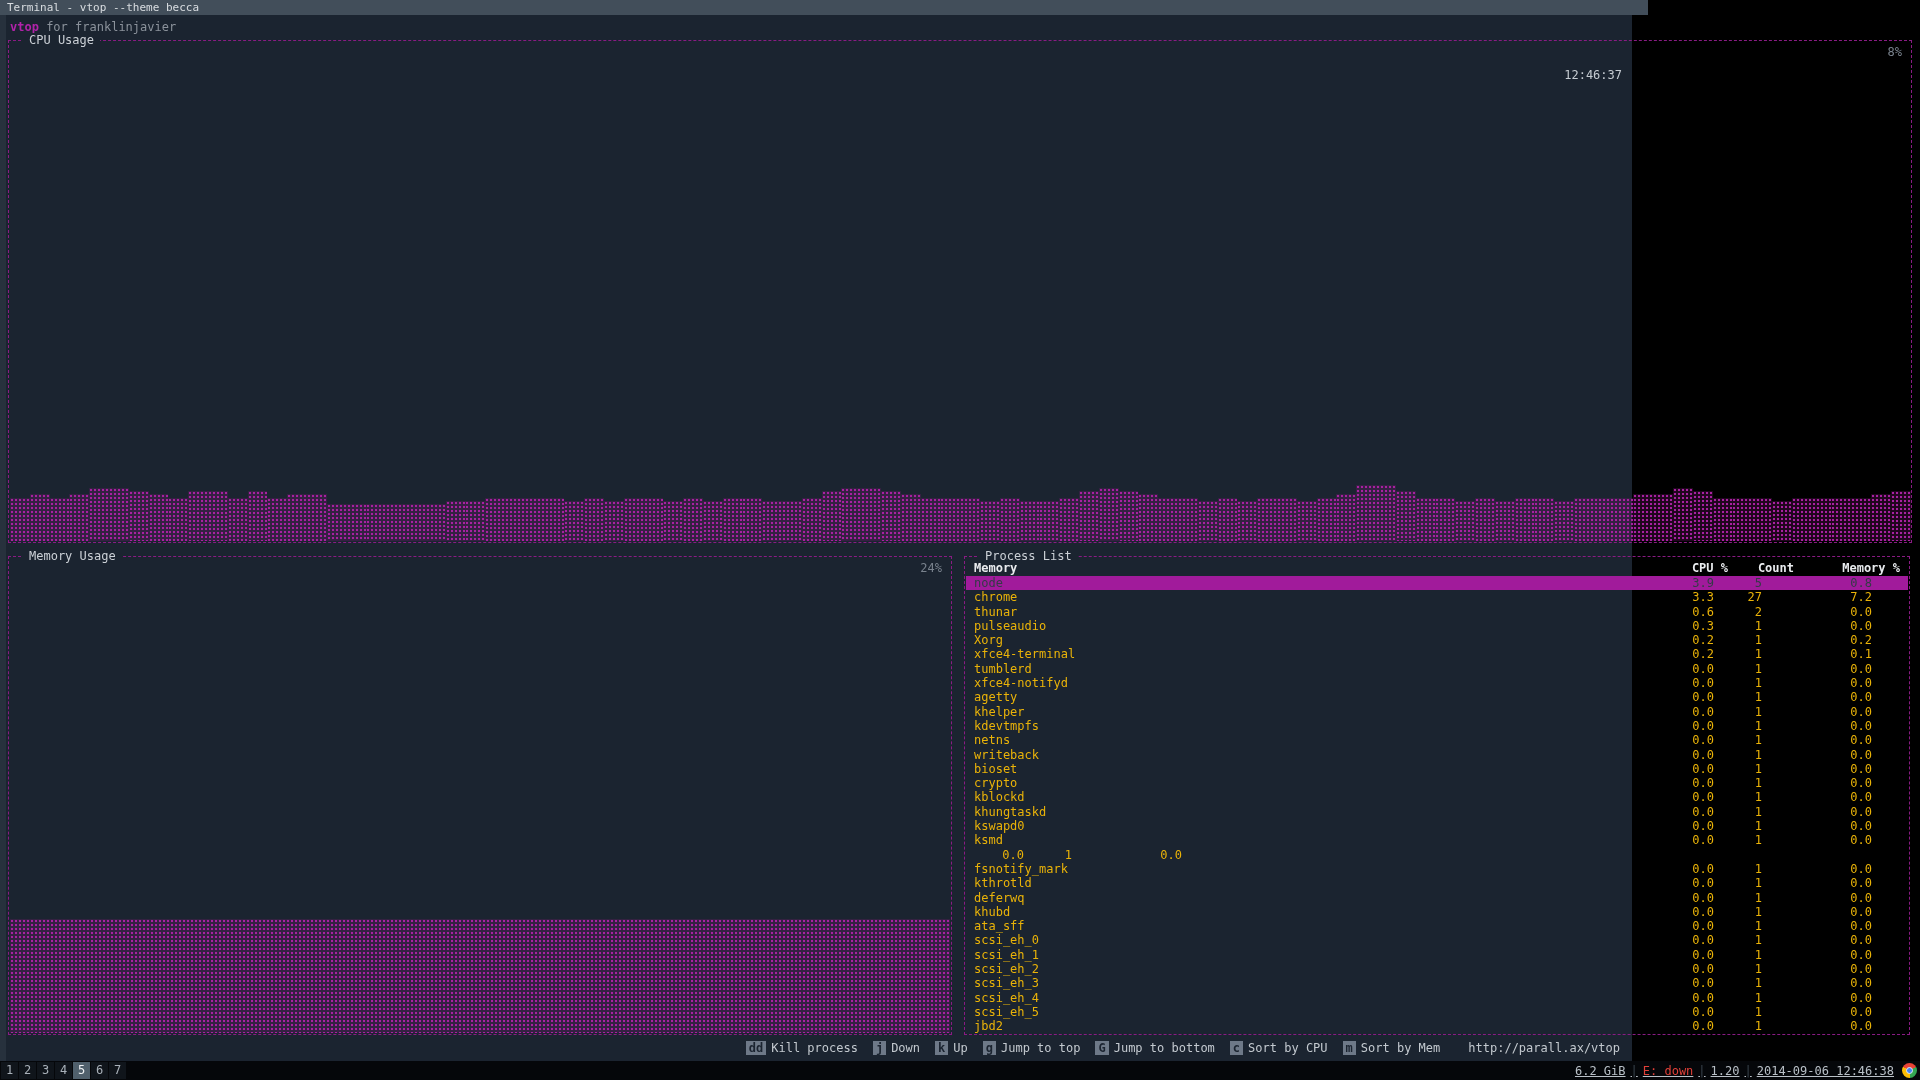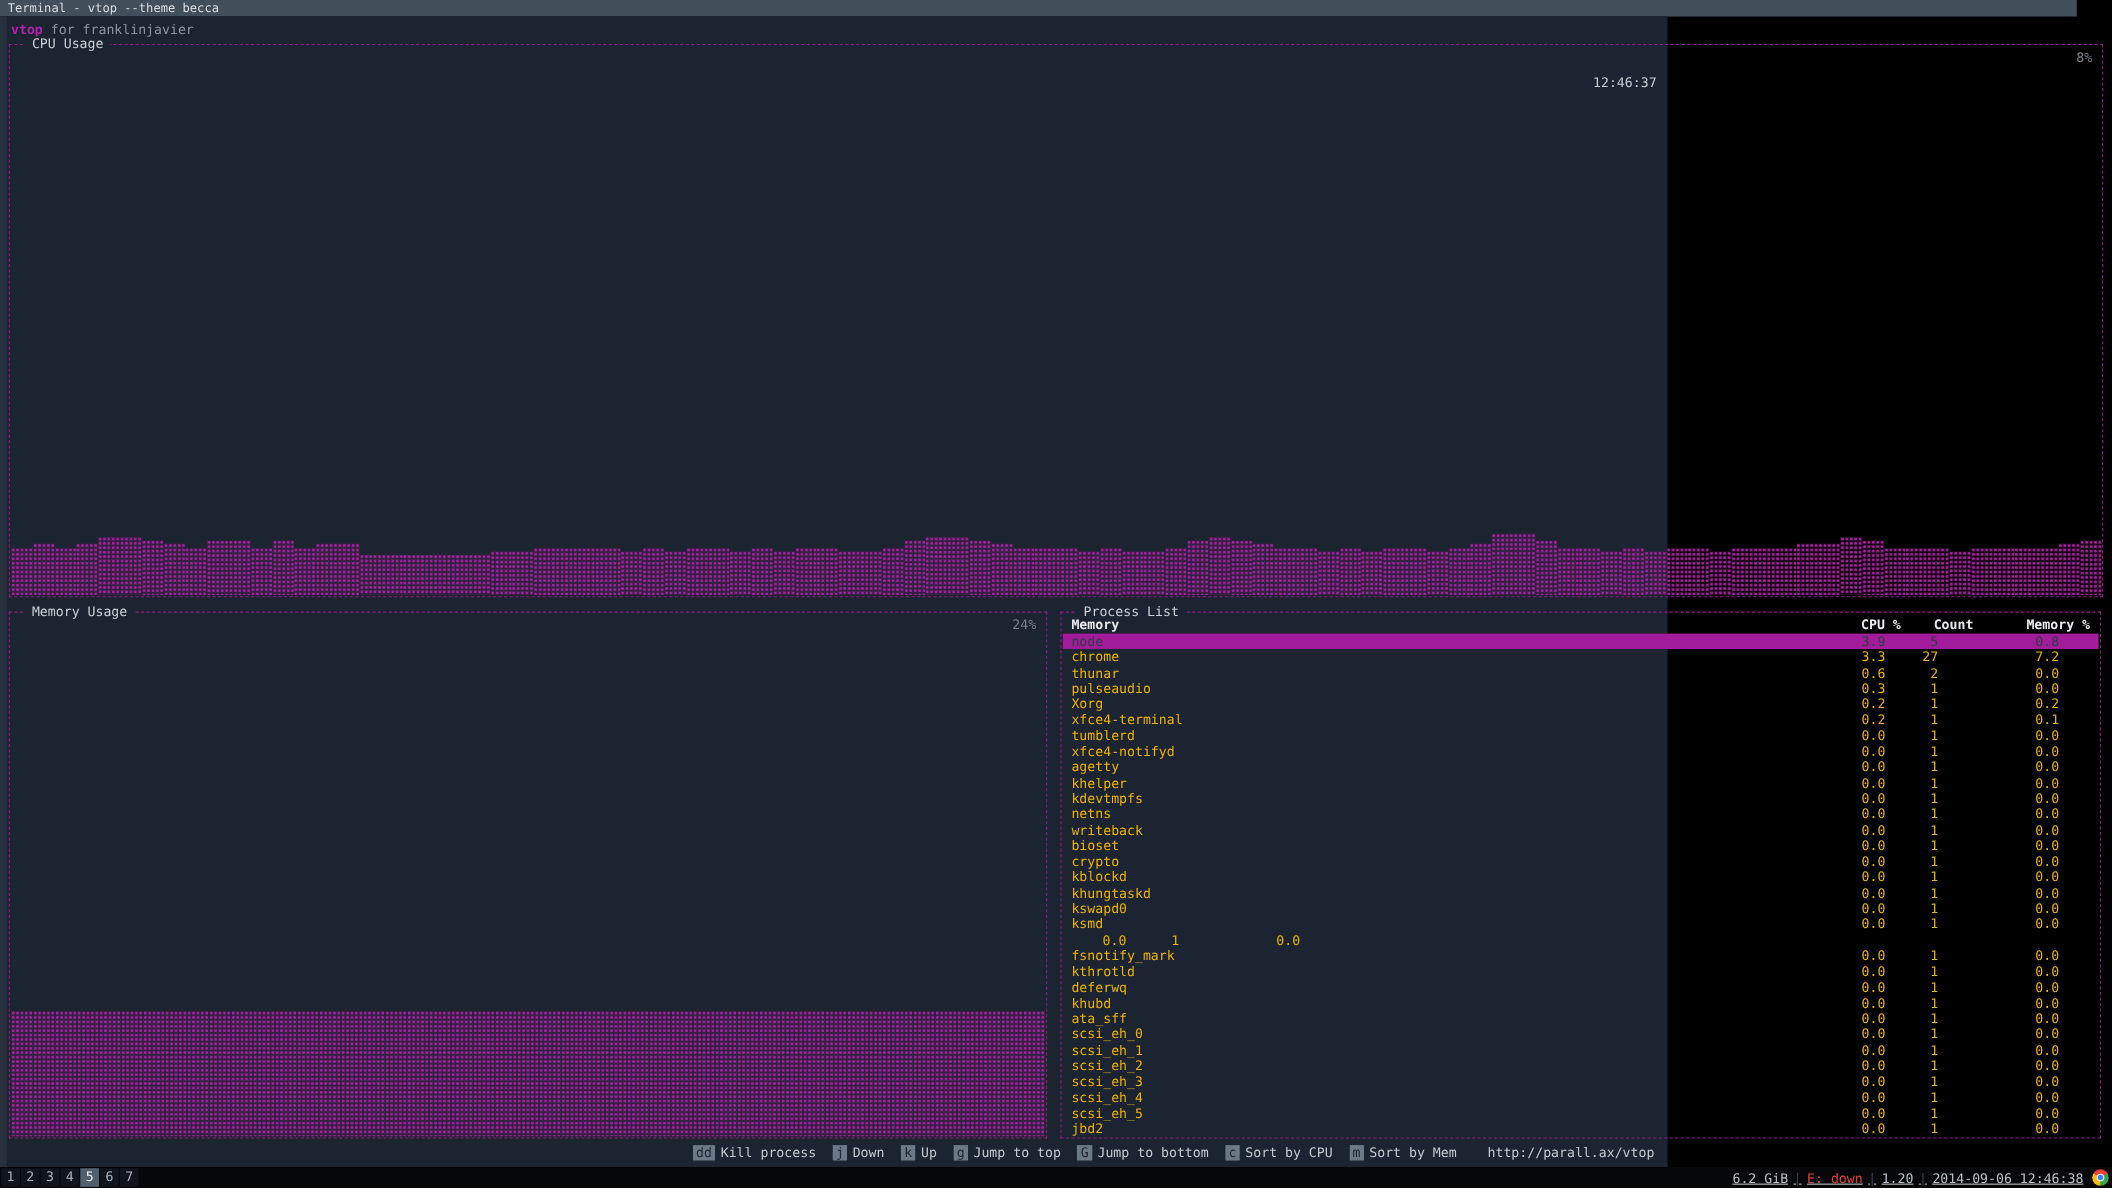--- a/index.html
+++ b/index.html
@@ -1,24 +1,24 @@
 <!DOCTYPE html>
 <html><head>
 <meta charset="utf-8">
 <style>
   html,body{margin:0;padding:0;background:#000;}
   body{width:1920px;height:1080px;position:relative;overflow:hidden;
        font-family:"DejaVu Sans Mono","Liberation Mono",monospace;}
 
   
-  .titlebar{position:absolute;left:0;top:0;width:1888px;height:15px;background:#424E5A;
+  .titlebar{position:absolute;left:0;top:0;width:1648px;height:15px;background:#424E5A;
             color:#D9DDE1;font-size:11px;line-height:15px;padding-left:7px;box-sizing:border-box;}
 
   
-  .term{position:absolute;left:0;top:15px;width:1516px;height:1046px;background:#1B2430;}
+  .term{position:absolute;left:0;top:15px;width:1632px;height:1046px;background:#1B2430;}
   .left-strip{position:absolute;left:0;top:0;width:6px;height:100%;background:#27313D;}
 
   .term-header{position:absolute;left:10px;right:10px;top:2px;height:20px;
                display:flex;justify-content:space-between;font-size:12px;line-height:20px;}
   .app-name{color:#B123A9;font-weight:bold;}
   .app-sub{color:#8B929B;}
   .clock{color:#C5CBD1;margin-top:48px;}
 
   
   .panel{position:absolute;border:1px dashed #8A1B84;box-sizing:border-box;}
@@ -48,21 +48,21 @@
   .prow .c-cnt{width:66px;text-align:right;padding-right:32px;box-sizing:border-box;}
   .prow .c-mem{width:106px;text-align:right;padding-right:28px;box-sizing:border-box;}
   .prow.head{font-weight:bold;color:#E9EBEE;height:16px;line-height:16px;margin-top:2px;}
   .prow.head .c-cpu,.prow.head .c-cnt,.prow.head .c-mem{padding-right:0;}
   .prow.selected{background:#A11B9B;color:#333B46;}
 
   
   .vfooter{position:absolute;left:0;right:12px;bottom:4px;height:18px;display:flex;
            justify-content:flex-end;align-items:center;font-size:12px;color:#C3C9CF;}
   .sc{display:flex;align-items:center;margin-left:15px;white-space:nowrap;}
-  .sc .key{background:#6E7988;color:#1B2430;padding:0 3px;margin-right:5px;font-size:12px;line-height:14px;}
+  .sc .key{background:#6E7988;color:#1B2430;padding:0 3px;margin-right:5px;font-size:12px;line-height:14px;font-weight:bold;}
   .vurl{margin-left:28px;color:#C3C9CF;white-space:nowrap;}
 
   
   .statusbar{position:absolute;left:0;top:1061px;width:1920px;height:19px;background:#05070A;
              display:flex;align-items:center;font-size:12px;}
   .ws{width:17px;height:17px;margin-left:1px;background:#10151B;color:#A9B1B9;text-align:center;
       line-height:17px;}
   .ws.active{background:#50606C;color:#EEF1F3;}
   .sys{margin-left:auto;display:flex;align-items:center;color:#B9C0C7;text-decoration:underline;}
   .sys .sep{color:#39434D;margin:0 5px;}

